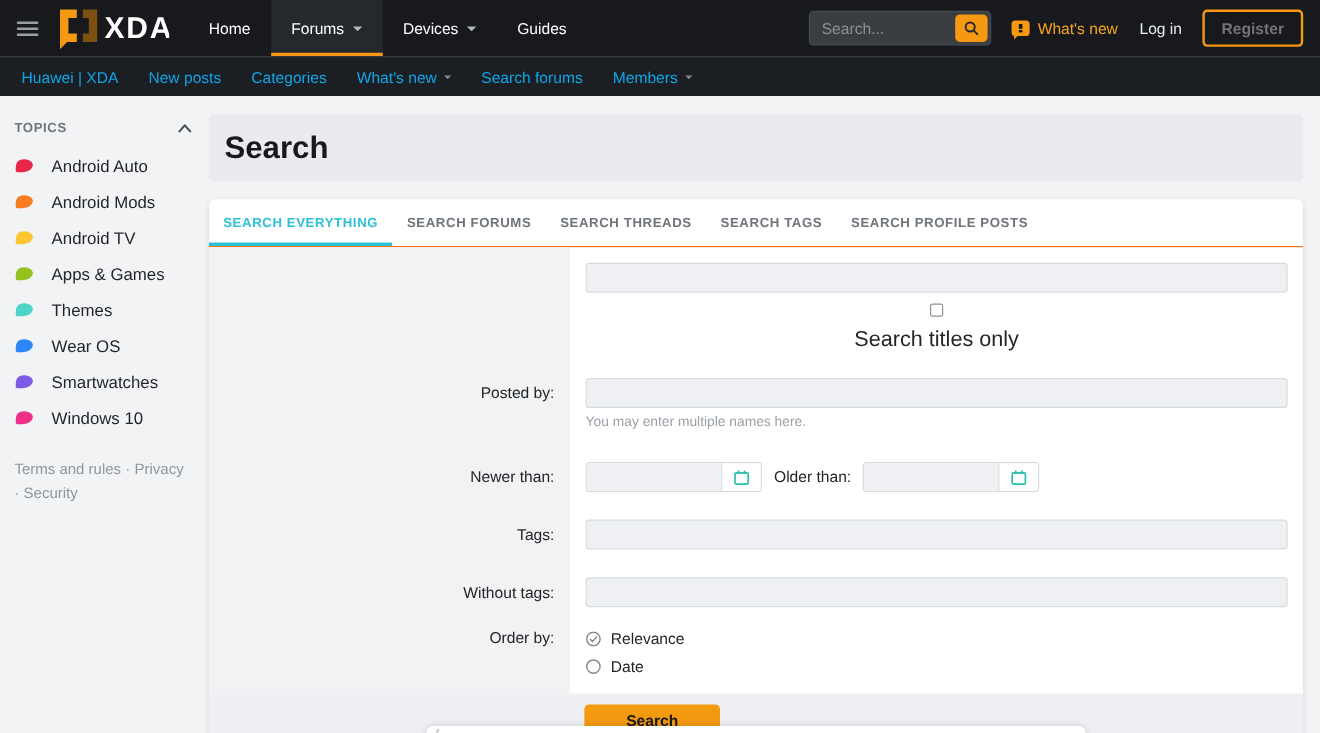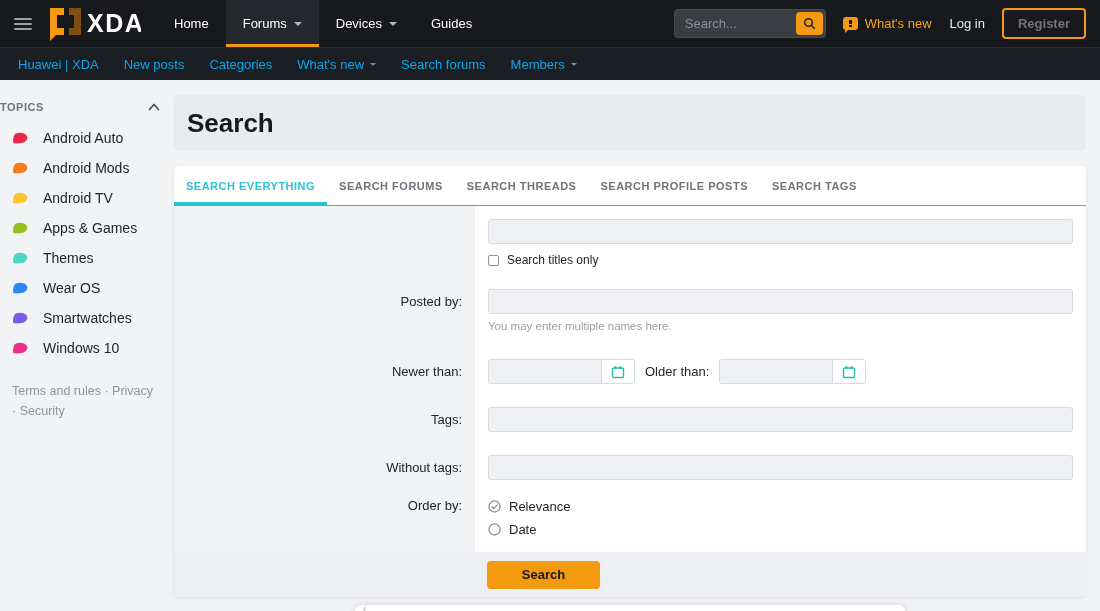--- a/index.html
+++ b/index.html
@@ -36,21 +36,21 @@
 
   
   .nav-sub { height:33px; background:#1b1e23; border-top:1px solid #2b2e33; display:flex; align-items:center;
              padding:0 18px; font-size:13px; color:#0ea5e9; }
   .sub-item { display:flex; align-items:center; margin-right:25px; cursor:pointer; white-space:nowrap; }
   .caret-sub { width:0; height:0; border-left:3.5px solid transparent; border-right:3.5px solid transparent;
                border-top:3.5px solid #84898d; margin-left:6px; }
 
   
   .sidebar { position:absolute; left:0; top:95px; width:174px; }
-  .topics-head { display:flex; align-items:center; justify-content:space-between; padding:6px 14px 0 0; }
+  .topics-head { display:flex; align-items:center; justify-content:space-between; padding:6px 14px 0 12px; }
   .topics-title { color:#70757b; font-size:11px; font-weight:bold; letter-spacing:.5px; }
   .topics-list { margin-top:10px; }
   .topic-item { display:flex; align-items:center; gap:14px; height:30px; padding:0 12px; font-size:14px;
                 color:#232629; cursor:pointer; }
   .topic-item svg { flex:none; }
   .side-footer { margin:18px 12px 0 12px; font-size:12.5px; color:#8f959b; line-height:1.6; width:145px; }
   .side-footer a { color:#8f959b; text-decoration:none; cursor:pointer; }
 
   
   .main { position:absolute; left:174px; top:95px; width:912px; }
@@ -63,21 +63,21 @@
   .tab.active { color:#2bc2d6; box-shadow: inset 0 -3px 0 #2bc2d6; }
 
   .form-body { position:relative; padding-top:13px; }
   .form-body::before { content:""; position:absolute; left:0; top:0; bottom:0; width:301px; background:#f0f2f4; }
   .frow { position:relative; display:flex; }
   .flabel { flex:none; width:301px; text-align:right; padding-right:13px; font-size:13px; color:#232527; line-height:25px; }
   .fcontent { flex:1; padding:0 13px; }
   .text-input { width:100%; height:25px; background:#eef0f3; border:1px solid #d8dbde; border-radius:3px;
                 font-size:13px; padding:0 8px; color:#2b2e31; outline:none; font-family:inherit; }
   .check-row { position:relative; display:flex; align-items:center; gap:8px; margin:9px 13px 22px 314px;
-               font-size:12px; color:#232527; cursor:pointer; }
+               font-size:18px; color:#232527; cursor:pointer;flex-direction:column; }
   .checkbox { width:11px; height:11px; border:1px solid #8d9399; border-radius:2px; background:#fff; flex:none; }
   .hint { font-size:11.5px; color:#9aa0a6; margin:6px 0 0 0; line-height:13px; }
   .row-posted { margin-bottom:0; }
   .gap26 { position:relative; height:26px; }
   .gap23 { position:relative; height:23px; }
   .gap19 { position:relative; height:19px; }
   .date-content { display:flex; align-items:center; gap:10px; }
   .date-input { display:flex; width:147px; height:25px; border:1px solid #d8dbde; border-radius:3px;
                 overflow:hidden; background:#fff; flex:none; }
   .date-text { flex:1; background:#eef0f3; border:none; border-right:1px solid #d8dbde; outline:none;
@@ -257,24 +257,24 @@
         <div class="tab active">
           <span>SEARCH EVERYTHING</span>
         </div>
         <div class="tab">
           <span>SEARCH FORUMS</span>
         </div>
         <div class="tab">
           <span>SEARCH THREADS</span>
         </div>
         <div class="tab">
+          <span>SEARCH TAGS</span>
+        </div>
+        <div class="tab">
           <span>SEARCH PROFILE POSTS</span>
-        </div>
-        <div class="tab">
-          <span>SEARCH TAGS</span>
         </div>
       </div>
 
       <div class="form-body">
 
         <div class="frow">
           <div class="flabel"></div>
           <div class="fcontent">
             <input class="text-input" value="" style="">
           </div>

